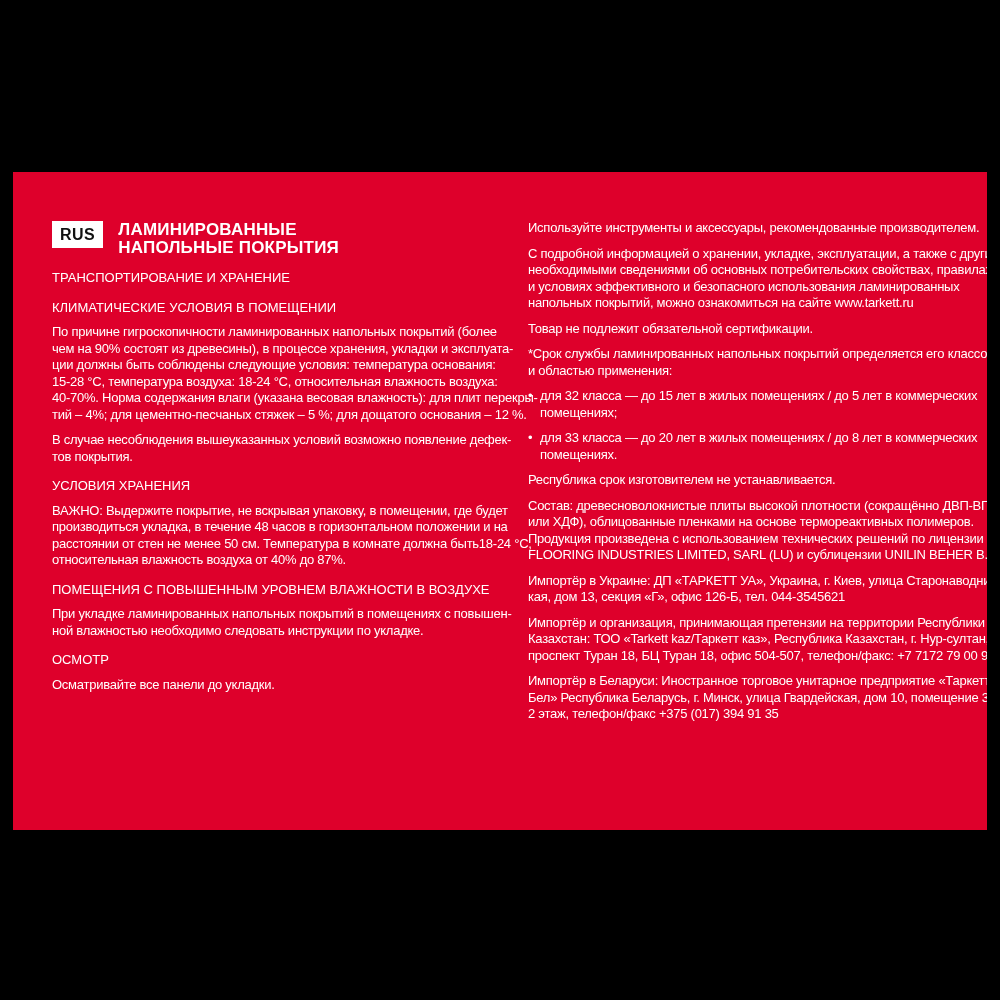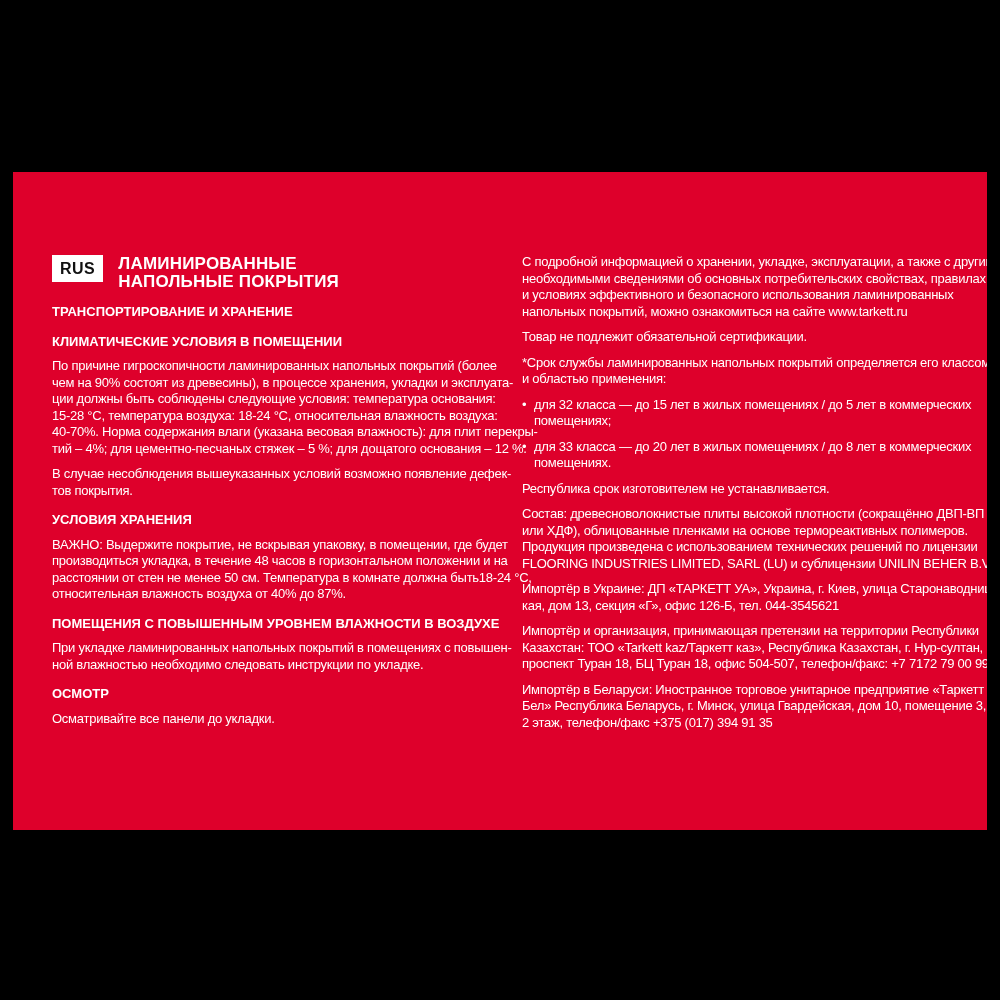--- a/index.html
+++ b/index.html
@@ -13,22 +13,22 @@
   .sheet{
     position:absolute;
     left:13px; top:172px;
     width:974px; height:658px;
     background:var(--sheet-red,#DE002B);
     color:var(--text-color,#fff);
     overflow:hidden;
   }
   .columns{
     display:flex;
-    padding:82px 18px 0 39px;
-    gap:18px;
+    padding:48px 18px 0 39px;
+    gap:24px;
   }
   .col{
     flex:0 0 452px;
     width:452px;
   }
   .header-row{
     display:flex;
     align-items:flex-start;
     gap:15px;
     margin:1px 0 13px 0;
@@ -51,21 +51,21 @@
     font-weight:bold;
   }
   .block{
     white-space:pre;
     font-size:13px;
     line-height:16.5px;
     letter-spacing:-0.25px;
     margin:0 0 9px 0;
   }
   .block.heading{
-    font-weight:bold;
+    font-weight:normal;
     font-size:13px;
     letter-spacing:0px;
     margin:13px 0 8px 0;
   }
   .block.heading:first-child{margin-top:0;}
   .block.bullet{display:flex;}
   .block.bullet .dot{flex:0 0 12px;width:12px;}
   .block.bullet .btext{white-space:pre;}
 </style>
 </head>
@@ -97,20 +97,21 @@
 относительная влажность воздуха от 40% до 87%.</div>
           <div class="block heading">ПОМЕЩЕНИЯ С ПОВЫШЕННЫМ УРОВНЕМ ВЛАЖНОСТИ В ВОЗДУХЕ</div>
           <div class="block para">При укладке ламинированных напольных покрытий в помещениях с повышен-
 ной влажностью необходимо следовать инструкции по укладке.</div>
           <div class="block heading">ОСМОТР</div>
           <div class="block para">Осматривайте все панели до укладки.</div>
         </div>
     </div>
     <div class="col">
       <div>
+          <div class="block para">Используйте инструменты и аксессуары, рекомендованные производителем.</div>
           <div class="block para">С подробной информацией о хранении, укладке, эксплуатации, а также с другими
 необходимыми сведениями об основных потребительских свойствах, правилах
 и условиях эффективного и безопасного использования ламинированных
 напольных покрытий, можно ознакомиться на сайте www.tarkett.ru</div>
           <div class="block para">Товар не подлежит обязательной сертификации.</div>
           <div class="block para">*Срок службы ламинированных напольных покрытий определяется его классом
 и областью применения:</div>
           <div class="block bullet"><span class="dot">•</span><span class="btext">для 32 класса — до 15 лет в жилых помещениях / до 5 лет в коммерческих
 помещениях;</span></div>
           <div class="block bullet"><span class="dot">•</span><span class="btext">для 33 класса — до 20 лет в жилых помещениях / до 8 лет в коммерческих

